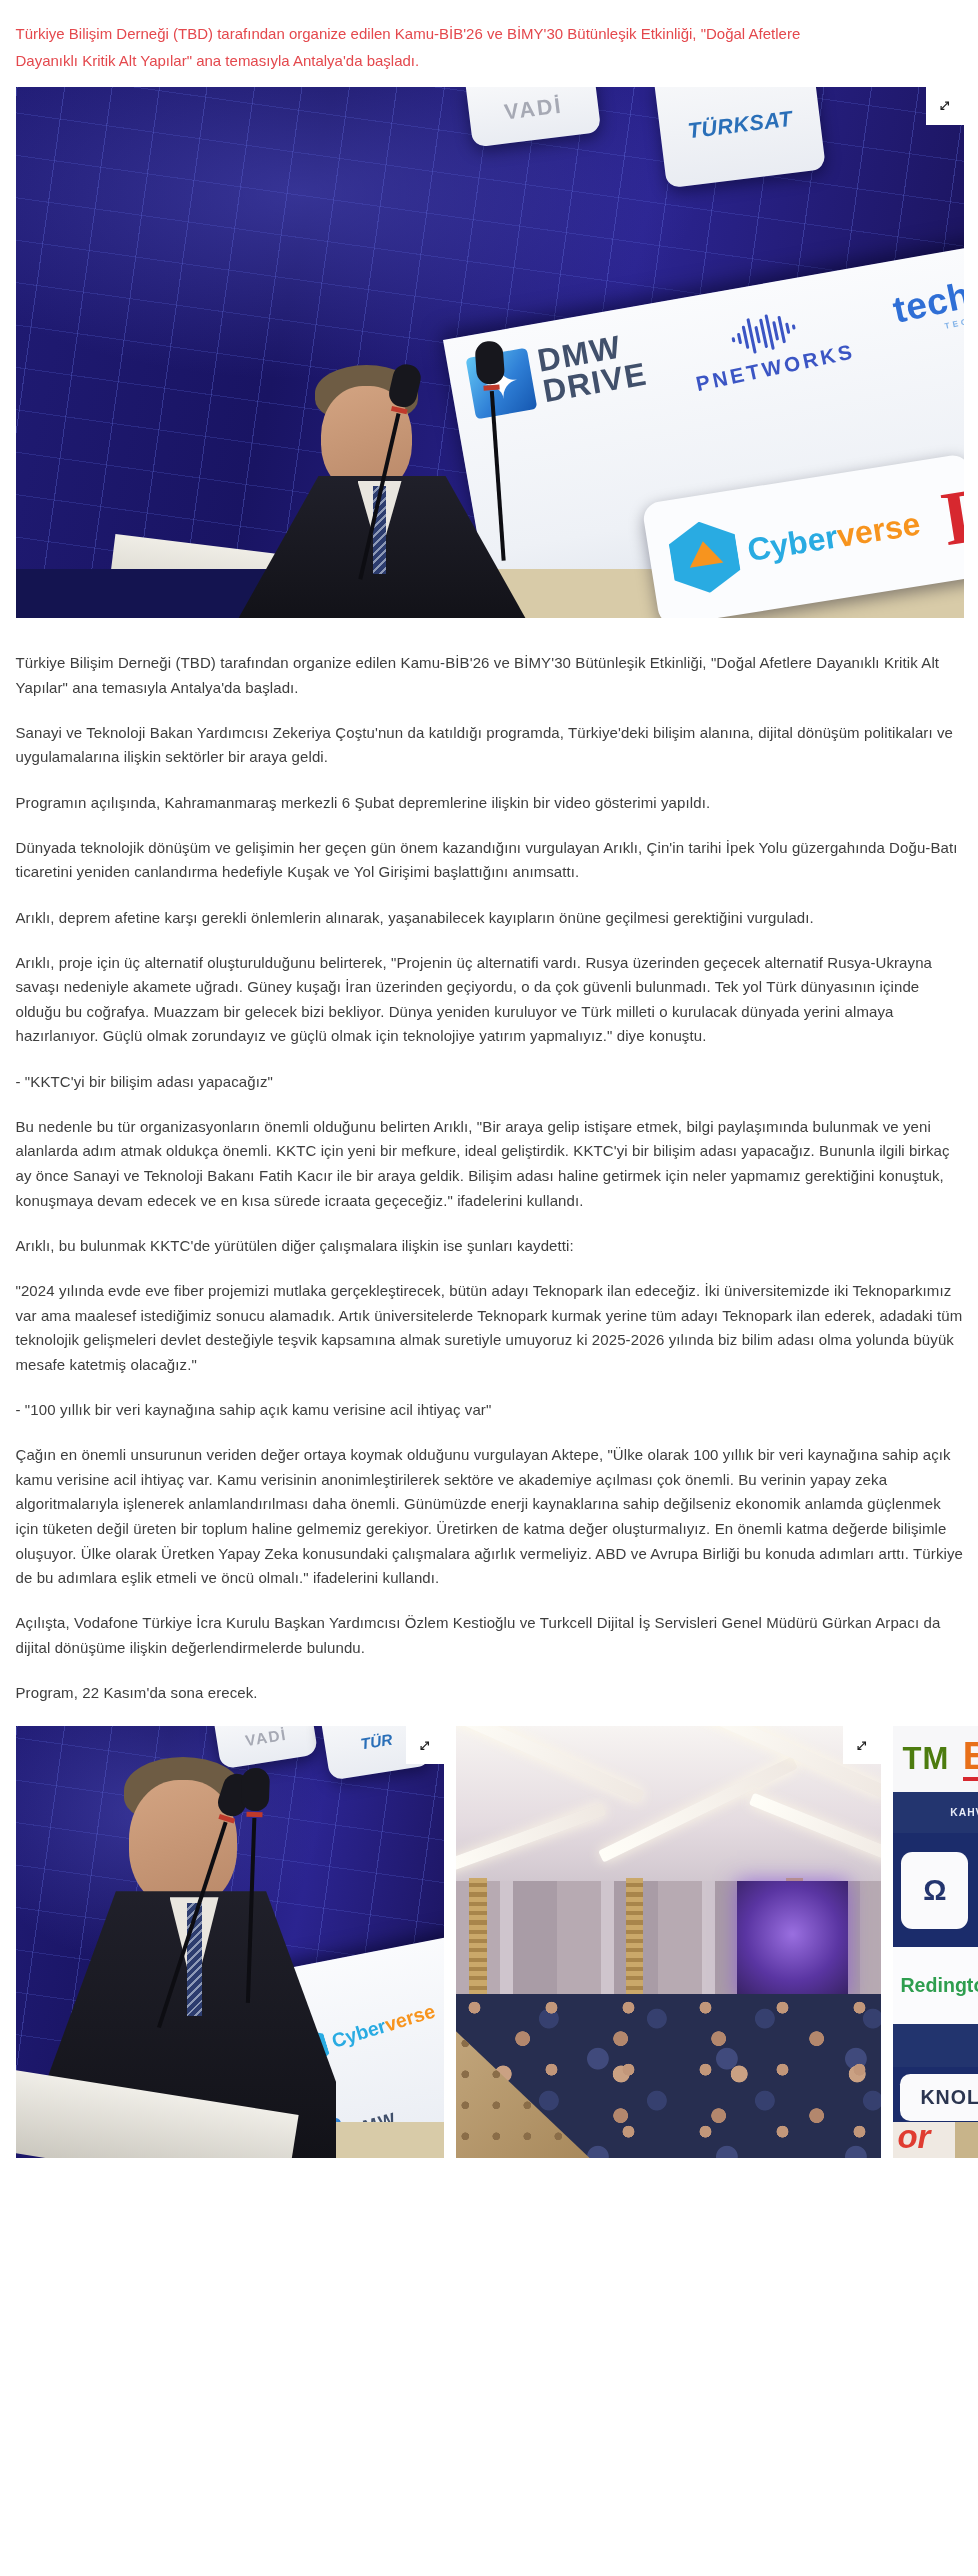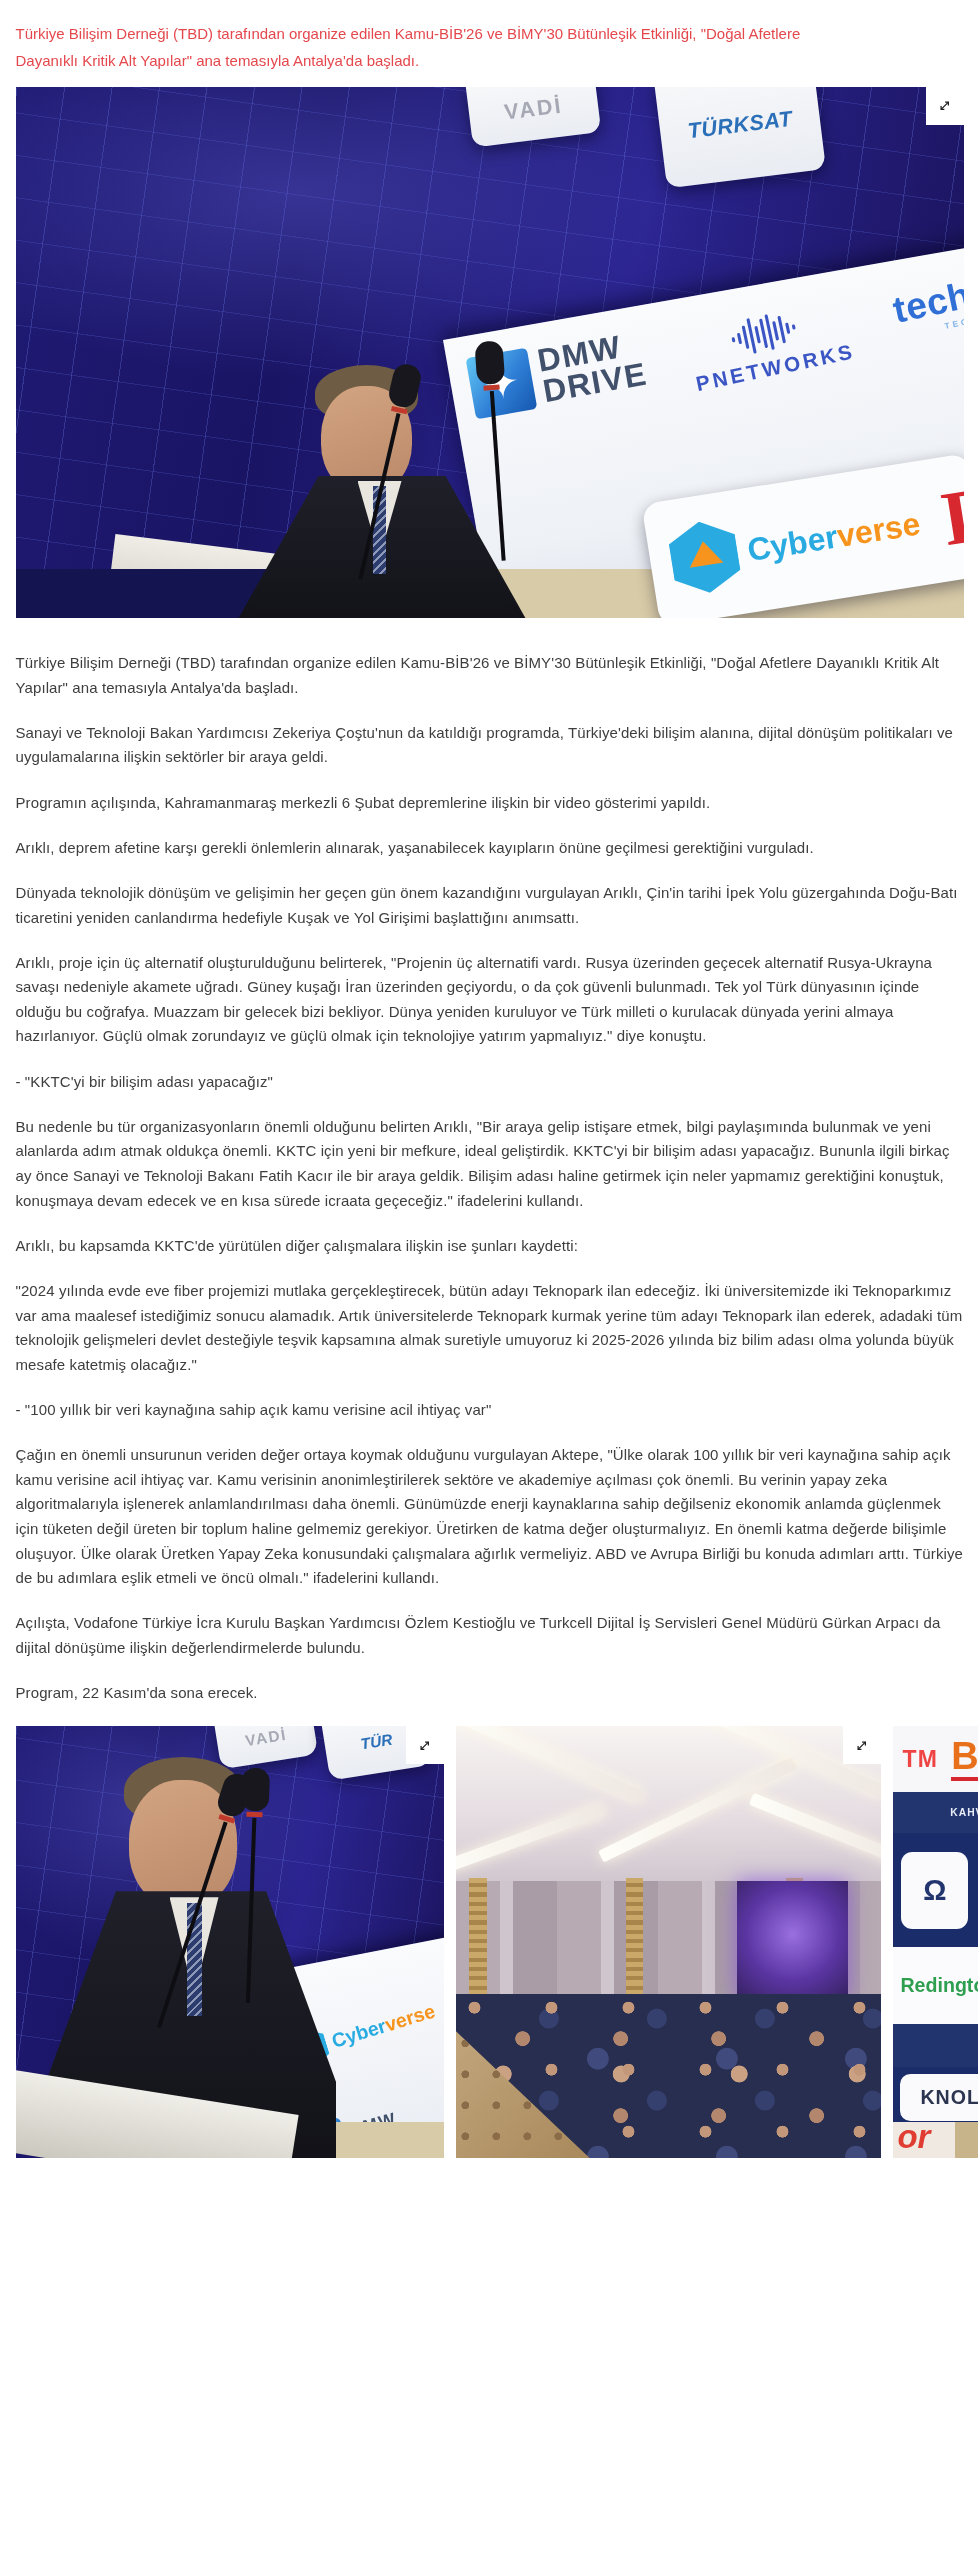--- a/index.html
+++ b/index.html
@@ -165,21 +165,21 @@
   .g2 .carpet{position:absolute;left:0;bottom:0;width:134px;height:155px;
       background:
         radial-gradient(circle 4.1px at 30% 30%,#8a6d48 90%,transparent),
         linear-gradient(135deg,#c4a87e,#a8895c);
       background-size:31px 31px,cover;
       clip-path:polygon(0 18%,100% 100%,0 100%);}
 
   
   .g3 .band-white-top{position:absolute;left:0;right:0;top:0;height:66px;background:#f7f7f9;
       display:flex;align-items:center;gap:13.4px;padding-left:9.3px;}
-  .g3 .tm{color:#ef4444;font-weight:700;font-size:23px;letter-spacing:1px;}
+  .g3 .tm{color:#4d7c0f;font-weight:700;font-size:31px;letter-spacing:1px;}
   .g3 .bbh{color:#e8701a;font-weight:700;font-size:38px;letter-spacing:2.1px;
       border-bottom:4.1px solid #d7282f;line-height:1.05;}
   .g3 .band-navy1{position:absolute;left:0;right:0;top:66px;height:41px;background:#23356f;
       color:#e8ecf8;font-size:10.3px;font-weight:700;letter-spacing:1px;
       display:flex;align-items:center;padding-left:57px;}
   .g3 .boxes{position:absolute;left:0;right:0;top:107px;height:113px;background:#1b2c6b;
       display:flex;gap:11.3px;padding:18.5px 0 0 8.2px;}
   .g3 .wbox{background:#fafafc;border-radius:11.3px;height:77px;display:flex;align-items:center;
       justify-content:center;gap:4.1px;}
   .g3 .wbox1{width:67px;color:#23356f;font-size:29px;font-weight:700;}
@@ -283,26 +283,26 @@
             <path d="M12.5 7 H17 V11.5"></path>
             <path d="M11.5 17 H7 V12.5"></path>
         </svg>
       </div>
     </figure>
 
     <div class="article-body">
       <p>Türkiye Bilişim Derneği (TBD) tarafından organize edilen Kamu-BİB'26 ve BİMY'30 Bütünleşik Etkinliği, "Doğal Afetlere Dayanıklı Kritik Alt Yapılar" ana temasıyla Antalya'da başladı.</p>
       <p>Sanayi ve Teknoloji Bakan Yardımcısı Zekeriya Çoştu'nun da katıldığı programda, Türkiye'deki bilişim alanına, dijital dönüşüm politikaları ve uygulamalarına ilişkin sektörler bir araya geldi.</p>
       <p>Programın açılışında, Kahramanmaraş merkezli 6 Şubat depremlerine ilişkin bir video gösterimi yapıldı.</p>
+      <p>Dünyada teknolojik dönüşüm ve gelişimin her geçen gün önem kazandığını vurgulayan Arıklı, Çin'in tarihi İpek Yolu güzergahında Doğu-Batı ticaretini yeniden canlandırma hedefiyle Kuşak ve Yol Girişimi başlattığını anımsattı.</p>
       <p>Arıklı, deprem afetine karşı gerekli önlemlerin alınarak, yaşanabilecek kayıpların önüne geçilmesi gerektiğini vurguladı.</p>
-      <p>Dünyada teknolojik dönüşüm ve gelişimin her geçen gün önem kazandığını vurgulayan Arıklı, Çin'in tarihi İpek Yolu güzergahında Doğu-Batı ticaretini yeniden canlandırma hedefiyle Kuşak ve Yol Girişimi başlattığını anımsattı.</p>
       <p>Arıklı, proje için üç alternatif oluşturulduğunu belirterek, "Projenin üç alternatifi vardı. Rusya üzerinden geçecek alternatif Rusya-Ukrayna savaşı nedeniyle akamete uğradı. Güney kuşağı İran üzerinden geçiyordu, o da çok güvenli bulunmadı. Tek yol Türk dünyasının içinde olduğu bu coğrafya. Muazzam bir gelecek bizi bekliyor. Dünya yeniden kuruluyor ve Türk milleti o kurulacak dünyada yerini almaya hazırlanıyor. Güçlü olmak zorundayız ve güçlü olmak için teknolojiye yatırım yapmalıyız." diye konuştu.</p>
       <p>- "KKTC'yi bir bilişim adası yapacağız"</p>
       <p>Bu nedenle bu tür organizasyonların önemli olduğunu belirten Arıklı, "Bir araya gelip istişare etmek, bilgi paylaşımında bulunmak ve yeni alanlarda adım atmak oldukça önemli. KKTC için yeni bir mefkure, ideal geliştirdik. KKTC'yi bir bilişim adası yapacağız. Bununla ilgili birkaç ay önce Sanayi ve Teknoloji Bakanı Fatih Kacır ile bir araya geldik. Bilişim adası haline getirmek için neler yapmamız gerektiğini konuştuk, konuşmaya devam edecek ve en kısa sürede icraata geçeceğiz." ifadelerini kullandı.</p>
-      <p>Arıklı, bu kapsamda KKTC'de yürütülen diğer çalışmalara ilişkin ise şunları kaydetti:</p>
+      <p>Arıklı, bu bulunmak KKTC'de yürütülen diğer çalışmalara ilişkin ise şunları kaydetti:</p>
       <p>"2024 yılında evde eve fiber projemizi mutlaka gerçekleştirecek, bütün adayı Teknopark ilan edeceğiz. İki üniversitemizde iki Teknoparkımız var ama maalesef istediğimiz sonucu alamadık. Artık üniversitelerde Teknopark kurmak yerine tüm adayı Teknopark ilan ederek, adadaki tüm teknolojik gelişmeleri devlet desteğiyle teşvik kapsamına almak suretiyle umuyoruz ki 2025-2026 yılında biz bilim adası olma yolunda büyük mesafe katetmiş olacağız."</p>
       <p>- "100 yıllık bir veri kaynağına sahip açık kamu verisine acil ihtiyaç var"</p>
       <p>Çağın en önemli unsurunun veriden değer ortaya koymak olduğunu vurgulayan Aktepe, "Ülke olarak 100 yıllık bir veri kaynağına sahip açık kamu verisine acil ihtiyaç var. Kamu verisinin anonimleştirilerek sektöre ve akademiye açılması çok önemli. Bu verinin yapay zeka algoritmalarıyla işlenerek anlamlandırılması daha önemli. Günümüzde enerji kaynaklarına sahip değilseniz ekonomik anlamda güçlenmek için tüketen değil üreten bir toplum haline gelmemiz gerekiyor. Üretirken de katma değer oluşturmalıyız. En önemli katma değerde bilişimle oluşuyor. Ülke olarak Üretken Yapay Zeka konusundaki çalışmalara ağırlık vermeliyiz. ABD ve Avrupa Birliği bu konuda adımları arttı. Türkiye de bu adımlara eşlik etmeli ve öncü olmalı." ifadelerini kullandı.</p>
       <p>Açılışta, Vodafone Türkiye İcra Kurulu Başkan Yardımcısı Özlem Kestioğlu ve Turkcell Dijital İş Servisleri Genel Müdürü Gürkan Arpacı da dijital dönüşüme ilişkin değerlendirmelerde bulundu.</p>
       <p>Program, 22 Kasım'da sona erecek.</p>
     </div>
   </div>
 
   <div class="gallery">
 

